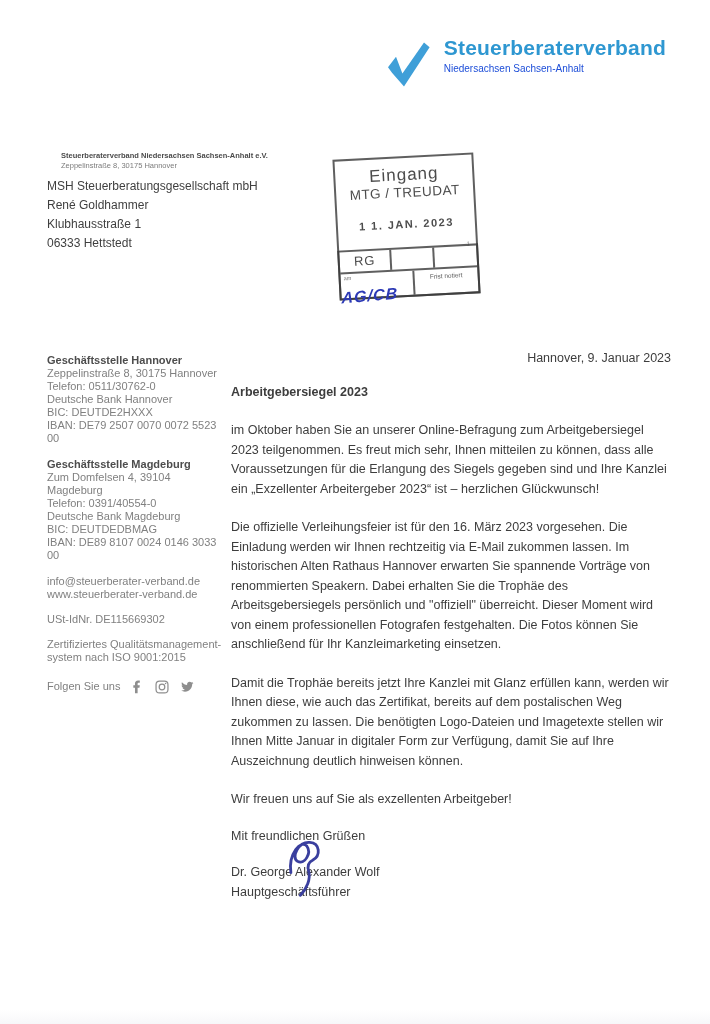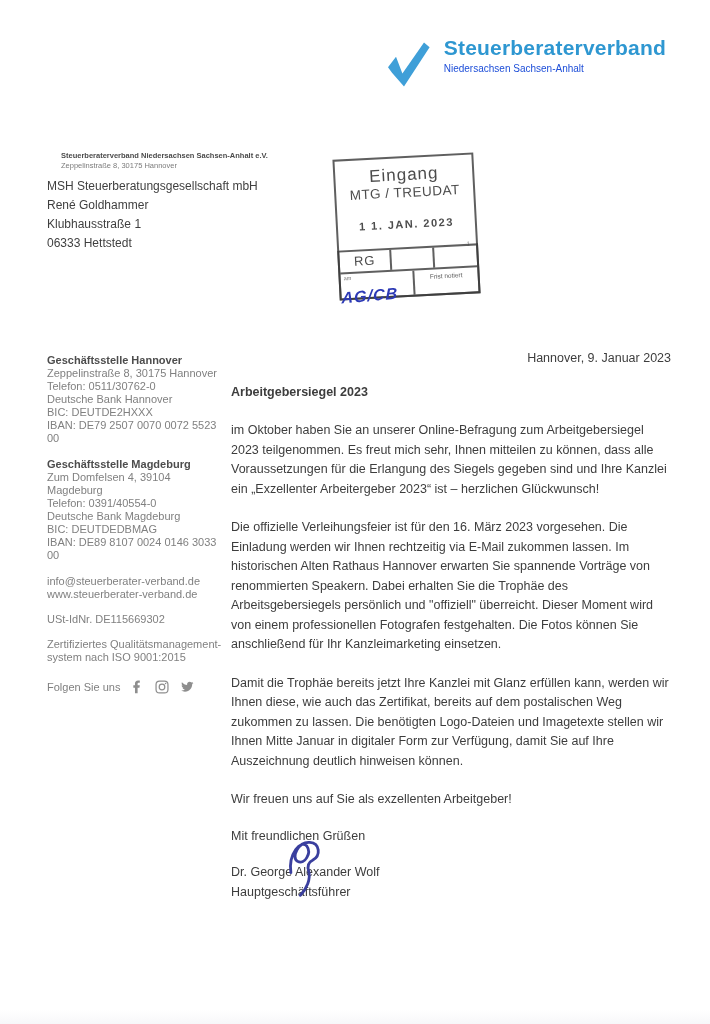--- a/index.html
+++ b/index.html
@@ -49,21 +49,21 @@
   .stamp-handwriting {
     position:absolute; left:0px; bottom:-8px; font-size:16px; font-style:italic; font-weight:bold;
     color:#2c39b5; transform:rotate(-2deg) skewX(-6deg); letter-spacing:1px; white-space:nowrap;
   }
 
   
   .sidebar { position:absolute; left:47px; top:342px; width:180px; font-size:11px; color:#808080; line-height:13px; }
   .office-title { font-weight:bold; color:#4d4d4d; }
   .sb-block { margin-bottom:13px; }
   .sb-gap { margin-bottom:12px; }
-  .follow-row { display:flex; align-items:center; margin-top:16px; }
+  .follow-row { display:flex; align-items:flex-start; margin-top:16px; }
   .follow-label { margin-right:10px; }
   .social-icon { width:14px; height:14px; margin-right:11px; fill:#8e8e8e; }
   .social-icon.stroke { fill:none; stroke:#8e8e8e; stroke-width:1.4; }
 
   
   .main { position:absolute; left:231px; top:337px; width:440px; font-size:12.5px; color:#3d3d3d; line-height:19.5px; }
   .dateline { text-align:right; }
   .subject { font-weight:bold; margin-top:14px; }
   .salutation { margin-top:31px; }
   .para { margin-top:19px; }

